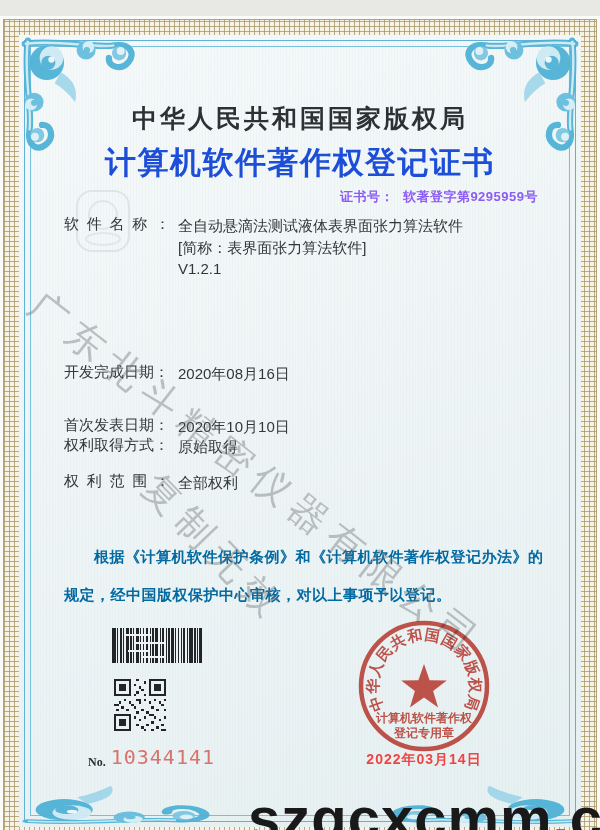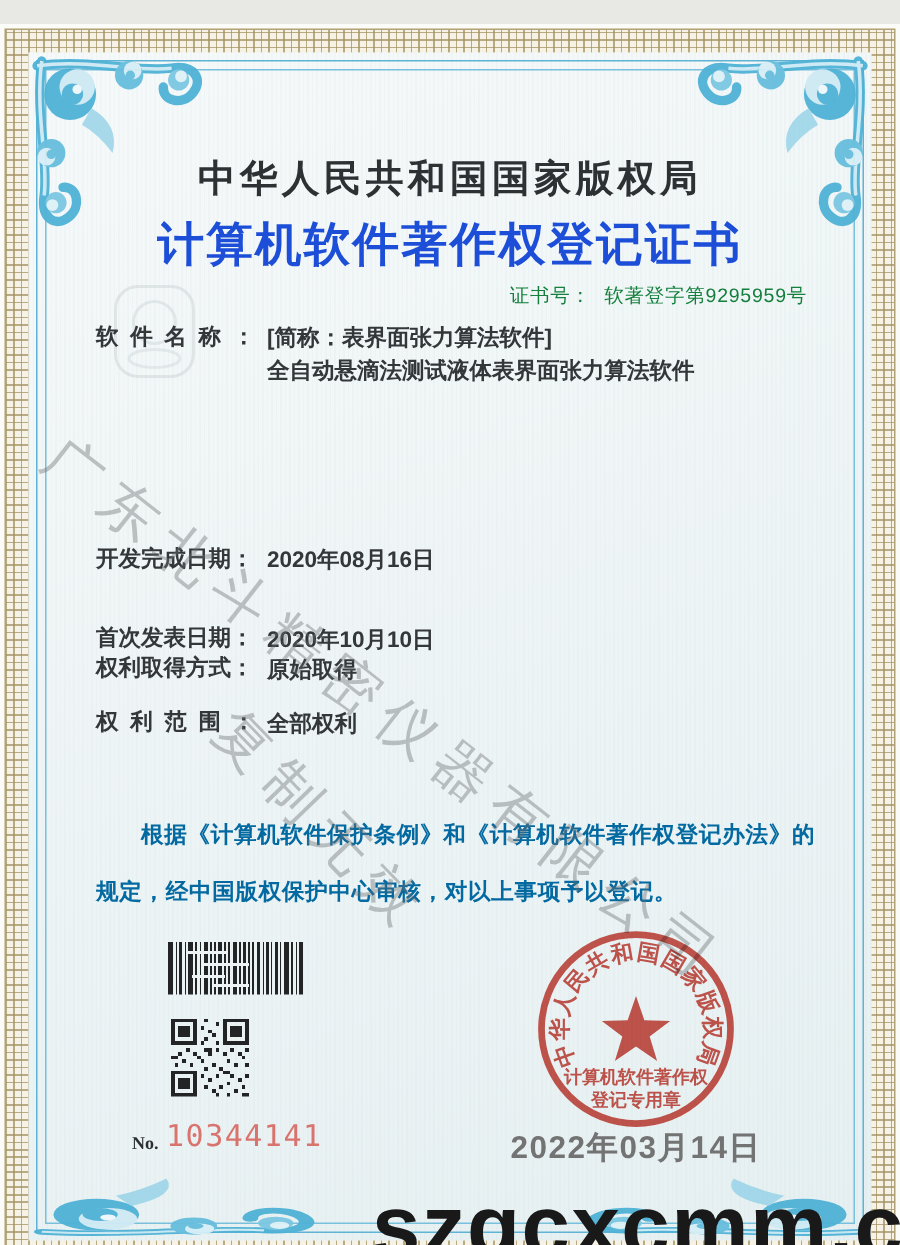--- a/index.html
+++ b/index.html
@@ -39,38 +39,38 @@
   .orn-tr{right:20px; top:20px; width:118px; height:118px; transform:scaleX(-1);}
   .orn-bl{left:20px; bottom:20px; width:195px; height:72px; transform:scaleY(-1);}
   .orn-br{right:20px; bottom:20px; width:195px; height:72px; transform:scale(-1,-1);}
   
   .emblem{left:74px; top:172px; width:58px; height:66px; z-index:2; opacity:.85;}
   
   .authority{left:0; right:0; top:86px; text-align:center; font-size:25px; font-weight:700;
     letter-spacing:3px; color:#2d3134; z-index:5;}
   .cert-title{left:0; right:0; top:126px; text-align:center; font-size:31px; font-weight:700;
     letter-spacing:1.5px; color:#1d4ed8; z-index:5;}
-  .certno{right:62px; top:172px; font-size:13px; font-weight:400; color:#15803d; z-index:5; letter-spacing:.5px;}
+  .certno{right:62px; top:172px; font-size:13px; font-weight:700; color:#8b5cf6; z-index:5; letter-spacing:.5px;}
   .certno .v{margin-left:9px;}
-  .row{left:64px; z-index:5; color:#33373a; font-size:15px; font-weight:700; width:486px;}
+  .row{left:64px; z-index:5; color:#33373a; font-size:15px; font-weight:400; width:486px;}
   .row .lbl{display:inline-block; width:106px; vertical-align:top; white-space:nowrap;}
   .row .lbl.spread{text-align:justify; text-align-last:justify; white-space:normal;}
   .row .val{position:absolute; left:114px; top:0; width:372px; line-height:21.5px;}
   .statement{left:64px; top:522px; width:484px; font-size:15px; font-weight:600; color:#0369a1;
     line-height:38px; text-indent:2em; letter-spacing:.5px; z-index:5;}
   
   .barcode{left:112px; top:612px; width:90px; height:35px; z-index:5;}
   .qr{left:114px; top:663px; width:52px; height:52px; z-index:5;}
   .serial{left:88px; top:731px; z-index:5;}
   .serial .no{font-family:"Liberation Serif", serif; font-weight:700; font-size:12px; color:#2c2f31;}
   .serial .num{font-family:"DejaVu Sans Mono", monospace; font-size:20px; letter-spacing:1px;
     color:#d9736e; position:relative; top:-2px; margin-left:5px;}
   .seal{left:352px; top:598px; width:144px; height:144px; z-index:7; mix-blend-mode:multiply; opacity:.93;}
-  .issue-date{left:322px; top:735px; width:204px; text-align:center; font-size:21px;
-    font-weight:700; color:#737373; z-index:6; letter-spacing:1px;}
+  .issue-date{left:322px; top:735px; width:204px; text-align:center; font-size:14px;
+    font-weight:700; color:#ef4444; z-index:6; letter-spacing:1px;}
   
   .wm-diag{z-index:6; white-space:nowrap; font-size:38px; letter-spacing:9px;
     color:rgba(104,110,113,.40); font-weight:400; pointer-events:none;}
   .wm1{left:256px; top:458px; transform:translate(-50%,-50%) rotate(38deg);}
   .wm2{left:214px; top:532px; transform:translate(-50%,-50%) rotate(46deg);}
   .wm-site{left:248px; top:768px; font-size:58px; font-weight:700; color:#191919;
     letter-spacing:1px; z-index:9; white-space:nowrap;}
 </style>
 </head>
 <body>
@@ -171,22 +171,23 @@
 
   <div class="abs authority">中华人民共和国国家版权局</div>
   <div class="abs cert-title">计算机软件著作权登记证书</div>
   <div class="abs certno">
     <span>证书号：</span><span class="v">软著登字第9295959号</span>
   </div>
 
   <div class="abs row" style="top:199px;">
     <span class="lbl spread">软件名称：</span>
     <div class="val">
+      <div>全自动悬滴法测试液体表界面张力算法软件</div>
       <div>[简称：表界面张力算法软件]</div>
-      <div>全自动悬滴法测试液体表界面张力算法软件</div>
+      <div>V1.2.1</div>
     </div>
   </div>
   <div class="abs row" style="top:347px;">
     <span class="lbl">开发完成日期：</span>
     <div class="val">2020年08月16日</div>
   </div>
   <div class="abs row" style="top:400px;">
     <span class="lbl">首次发表日期：</span>
     <div class="val">2020年10月10日</div>
   </div>

